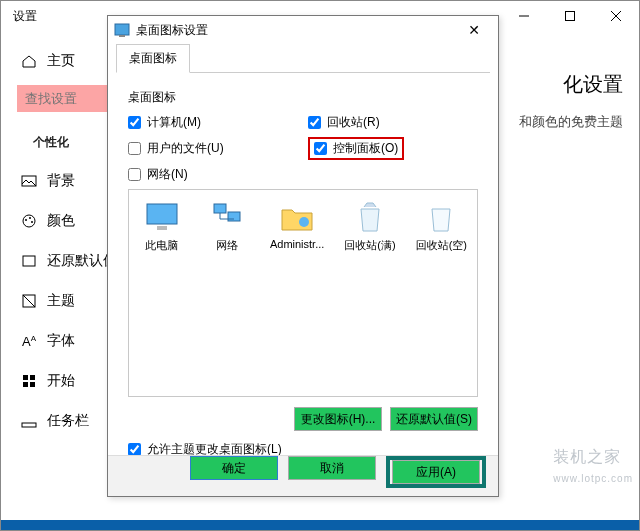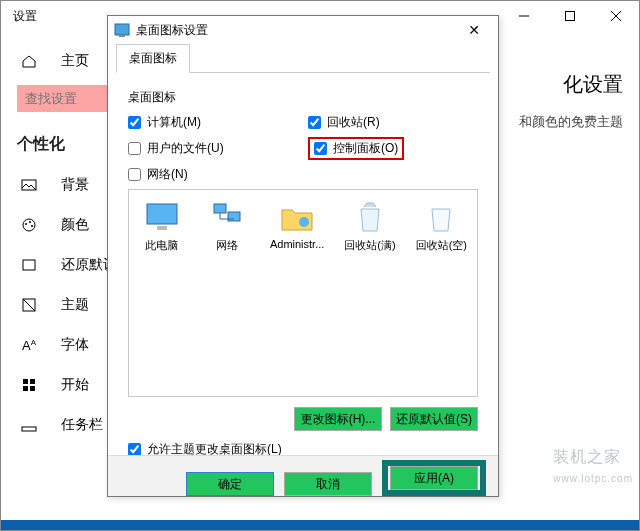--- a/index.html
+++ b/index.html
@@ -4,24 +4,24 @@
 <style>
 html,body{margin:0;padding:0;font-family:"Microsoft YaHei","Segoe UI",sans-serif;font-size:12px;color:#000;background:#fff}
 .window{width:640px;height:531px;position:relative;border:1px solid #888;box-sizing:border-box;overflow:hidden;background:#fff}
 
 .titlebar{display:flex;align-items:center;height:30px;padding-left:12px}
 .titlebar .title{font-size:12px}
 .win-controls{display:flex;margin-left:auto}
 .win-btn{width:46px;height:30px;display:flex;align-items:center;justify-content:center;color:#333}
 .win-btn svg{width:10px;height:10px}
 .sidebar{position:absolute;left:0;top:30px;bottom:0;width:200px;padding:10px 0}
-.side-item{display:flex;align-items:center;height:40px;padding-left:20px;gap:24px;font-size:14px;color:#000}
+.side-item{display:flex;align-items:center;height:40px;padding-left:20px;gap:10px;font-size:14px;color:#000}
 .side-item .icon{width:16px;display:flex;justify-content:center}
 .search-box{margin:4px 16px 16px;padding:6px 8px;border:none;background:#fca5a5;font-size:13px;color:#666;width:78px}
-.section-head{padding:6px 16px 10px;font-size:16px;color:#222;font-weight:600}
+.section-head{padding:6px 32px 10px;font-size:12px;color:#222;font-weight:600}
 .taskbar{position:absolute;left:0;right:0;bottom:0;height:10px;background:#0a5fa8}
 
 .dialog{position:absolute;left:106px;top:14px;width:390px;height:480px;background:#fff;border:1px solid #777;box-shadow:2px 2px 6px rgba(0,0,0,.15)}
 .dlg-title{display:flex;align-items:center;height:28px;padding:0 6px}
 .dlg-title .dlg-icon{width:16px;height:16px;margin-right:6px}
 .dlg-title .dlg-text{font-size:12px}
 .dlg-close{margin-left:auto;width:36px;text-align:center;font-size:14px}
 .tabstrip{display:flex;border-bottom:1px solid #ccc;margin:0 8px}
 .tab{padding:5px 12px;border:1px solid #ccc;border-bottom:1px solid #fff;margin-bottom:-1px;background:#fff;font-size:12px}
 .pane{padding:10px 20px}
@@ -31,24 +31,24 @@
 .chk input{margin:0}
 .full{grid-column:1/3}
 .red-box{border:2px solid #d40000;padding:1px 4px;display:inline-flex}
 .iconbox{border:1px solid #c8c8c8;margin:6px 0 10px;height:186px;padding:10px;display:flex;gap:20px;align-items:flex-start}
 .item{width:56px;text-align:center;font-size:11px}
 .item .ic{width:36px;height:34px;margin:0 auto 4px;display:flex;align-items:center;justify-content:center}
 .item .lbl{white-space:nowrap;overflow:hidden;text-overflow:ellipsis}
 .btnrow{display:flex;justify-content:flex-end;gap:8px}
 .dlg-btn{min-width:86px;height:22px;border:1px solid #aaa;background:#22c55e;font-size:12px;display:flex;align-items:center;justify-content:center}
 .dlg-btn.primary{border-color:#2f7dd1}
-.dlg-footer{position:absolute;left:0;right:0;bottom:0;height:40px;background:#f2f2f2;border-top:1px solid #ddd;display:flex;align-items:flex-end;justify-content:flex-end;gap:10px;padding:0 12px}
+.dlg-footer{position:absolute;left:0;right:0;bottom:0;height:40px;background:#f2f2f2;border-top:1px solid #ddd;display:flex;align-items:flex-start;justify-content:flex-end;gap:10px;padding:0 12px}
 .allow{margin-top:10px}
 .watermark{position:absolute;right:6px;bottom:44px;font-size:16px;color:#c0c6cc;letter-spacing:1px}
-.redframe{border:6px solid #0f766e;padding:0 2px;display:inline-flex}
+.redframe{border:4px solid #0f766e;padding:0 2px;display:inline-flex}
 .right-peek{position:absolute;right:16px;top:70px;font-size:20px}
 .right-peek2{position:absolute;right:16px;top:112px;font-size:13px;color:#444}
 </style>
 </head>
 <body>
 
 <div class="window">
   <div class="titlebar">
     <span class="title">设置</span>
     <div class="win-controls">

